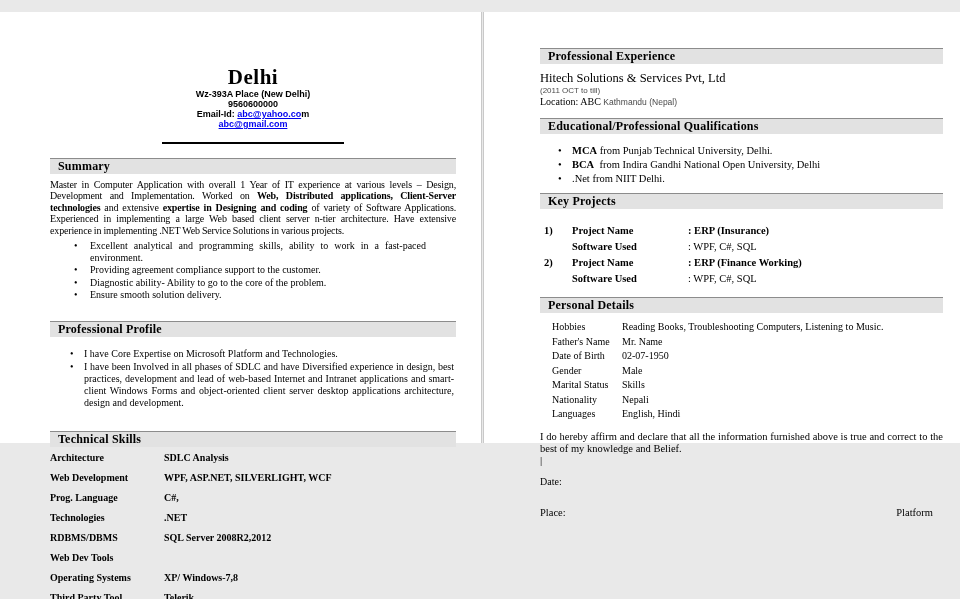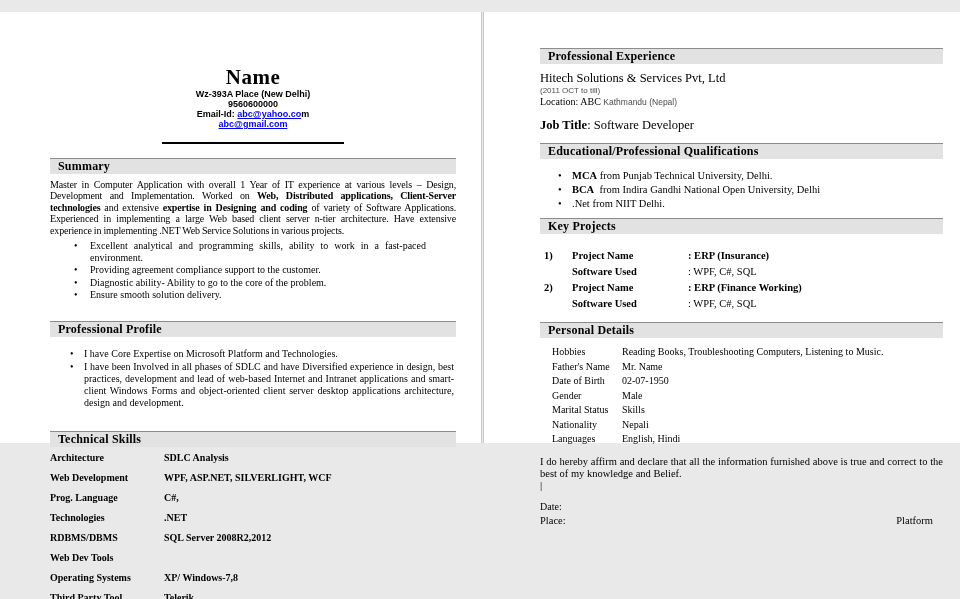--- a/index.html
+++ b/index.html
@@ -72,30 +72,30 @@
 
   .bar-personal{margin-top:13px;}
   .personal-table{margin-top:8px;}
   .personal-row{display:flex;font-size:10px;line-height:11px;margin-bottom:3.5px;}
   .pd-label{width:70px;flex:none;margin-left:12px;}
   .pd-value{flex:1;}
 
   .declaration{margin-top:12px;font-size:10.5px;line-height:11.5px;text-align:justify;}
   .cursor-mark{font-size:11px;line-height:12px;}
   .date-line{margin-top:10px;font-size:10px;line-height:11px;}
-  .place-line{display:flex;margin-top:3px;font-size:10.5px;line-height:11px;}
+  .place-line{display:flex;margin-top:20px;font-size:10.5px;line-height:11px;}
   .signature-label{margin-left:auto;margin-right:10px;}
 </style>
 </head>
 <body>
 
 <div class="page page-left">
   <div class="lp-content">
     <div class="lp-header">
-      <div class="name-title">Name</div>
+      <div class="name-title">Delhi</div>
       <div class="contact-line">Wz-393A Place (New Delhi)</div>
       <div class="contact-line">9560600000</div>
       <div class="contact-line"><span>Email-Id: </span><a href="#" class="contact-link">abc@yahoo.co</a><span>m</span></div>
       <div class="contact-line"><a href="#" class="contact-link">abc@gmail.com</a></div>
       <div class="header-rule"></div>
     </div>
 
     <div class="section-bar bar-summary">Summary</div>
     <div class="summary-para"><span>Master in Computer Application with overall 1 Year of IT experience at various levels – Design, Development and Implementation. Worked on </span><span class="b">Web, Distributed applications, Client-Server technologies</span><span> and extensive </span><span class="b">expertise in Designing and coding</span><span> of variety of Software Applications. Experienced in implementing a large Web based client server n-tier architecture. Have extensive experience in implementing .NET Web Service Solutions in various projects.</span></div>
     <div class="blist summary-list">
@@ -147,21 +147,20 @@
     </div>
   </div>
 </div>
 
 <div class="page page-right">
   <div class="rp-content">
     <div class="section-bar bar-exp">Professional Experience</div>
     <div class="company-name">Hitech Solutions &amp; Services Pvt, Ltd</div>
     <div class="period-line">(2011 OCT to till)</div>
     <div class="location-line"><span>Location: ABC </span><span class="location-rest">Kathmandu (Nepal)</span></div>
-    <div class="job-title-line"><span class="b">Job Title</span><span>: Software Developer</span></div>
 
     <div class="section-bar bar-edu">Educational/Professional Qualifications</div>
     <div class="blist edu-list">
       <div class="bitem"><span class="bullet">•</span><span class="b">MCA</span><span class="edu-rest"> from Punjab Technical University, Delhi.</span></div>
       <div class="bitem"><span class="bullet">•</span><span class="b">BCA</span><span class="edu-rest">  from Indira Gandhi National Open University, Delhi</span></div>
       <div class="bitem"><span class="bullet">•</span><span class="b"></span><span class="edu-rest">.Net from NIIT Delhi.</span></div>
     </div>
 
     <div class="section-bar bar-projects">Key Projects</div>
     <div class="projects-table">

